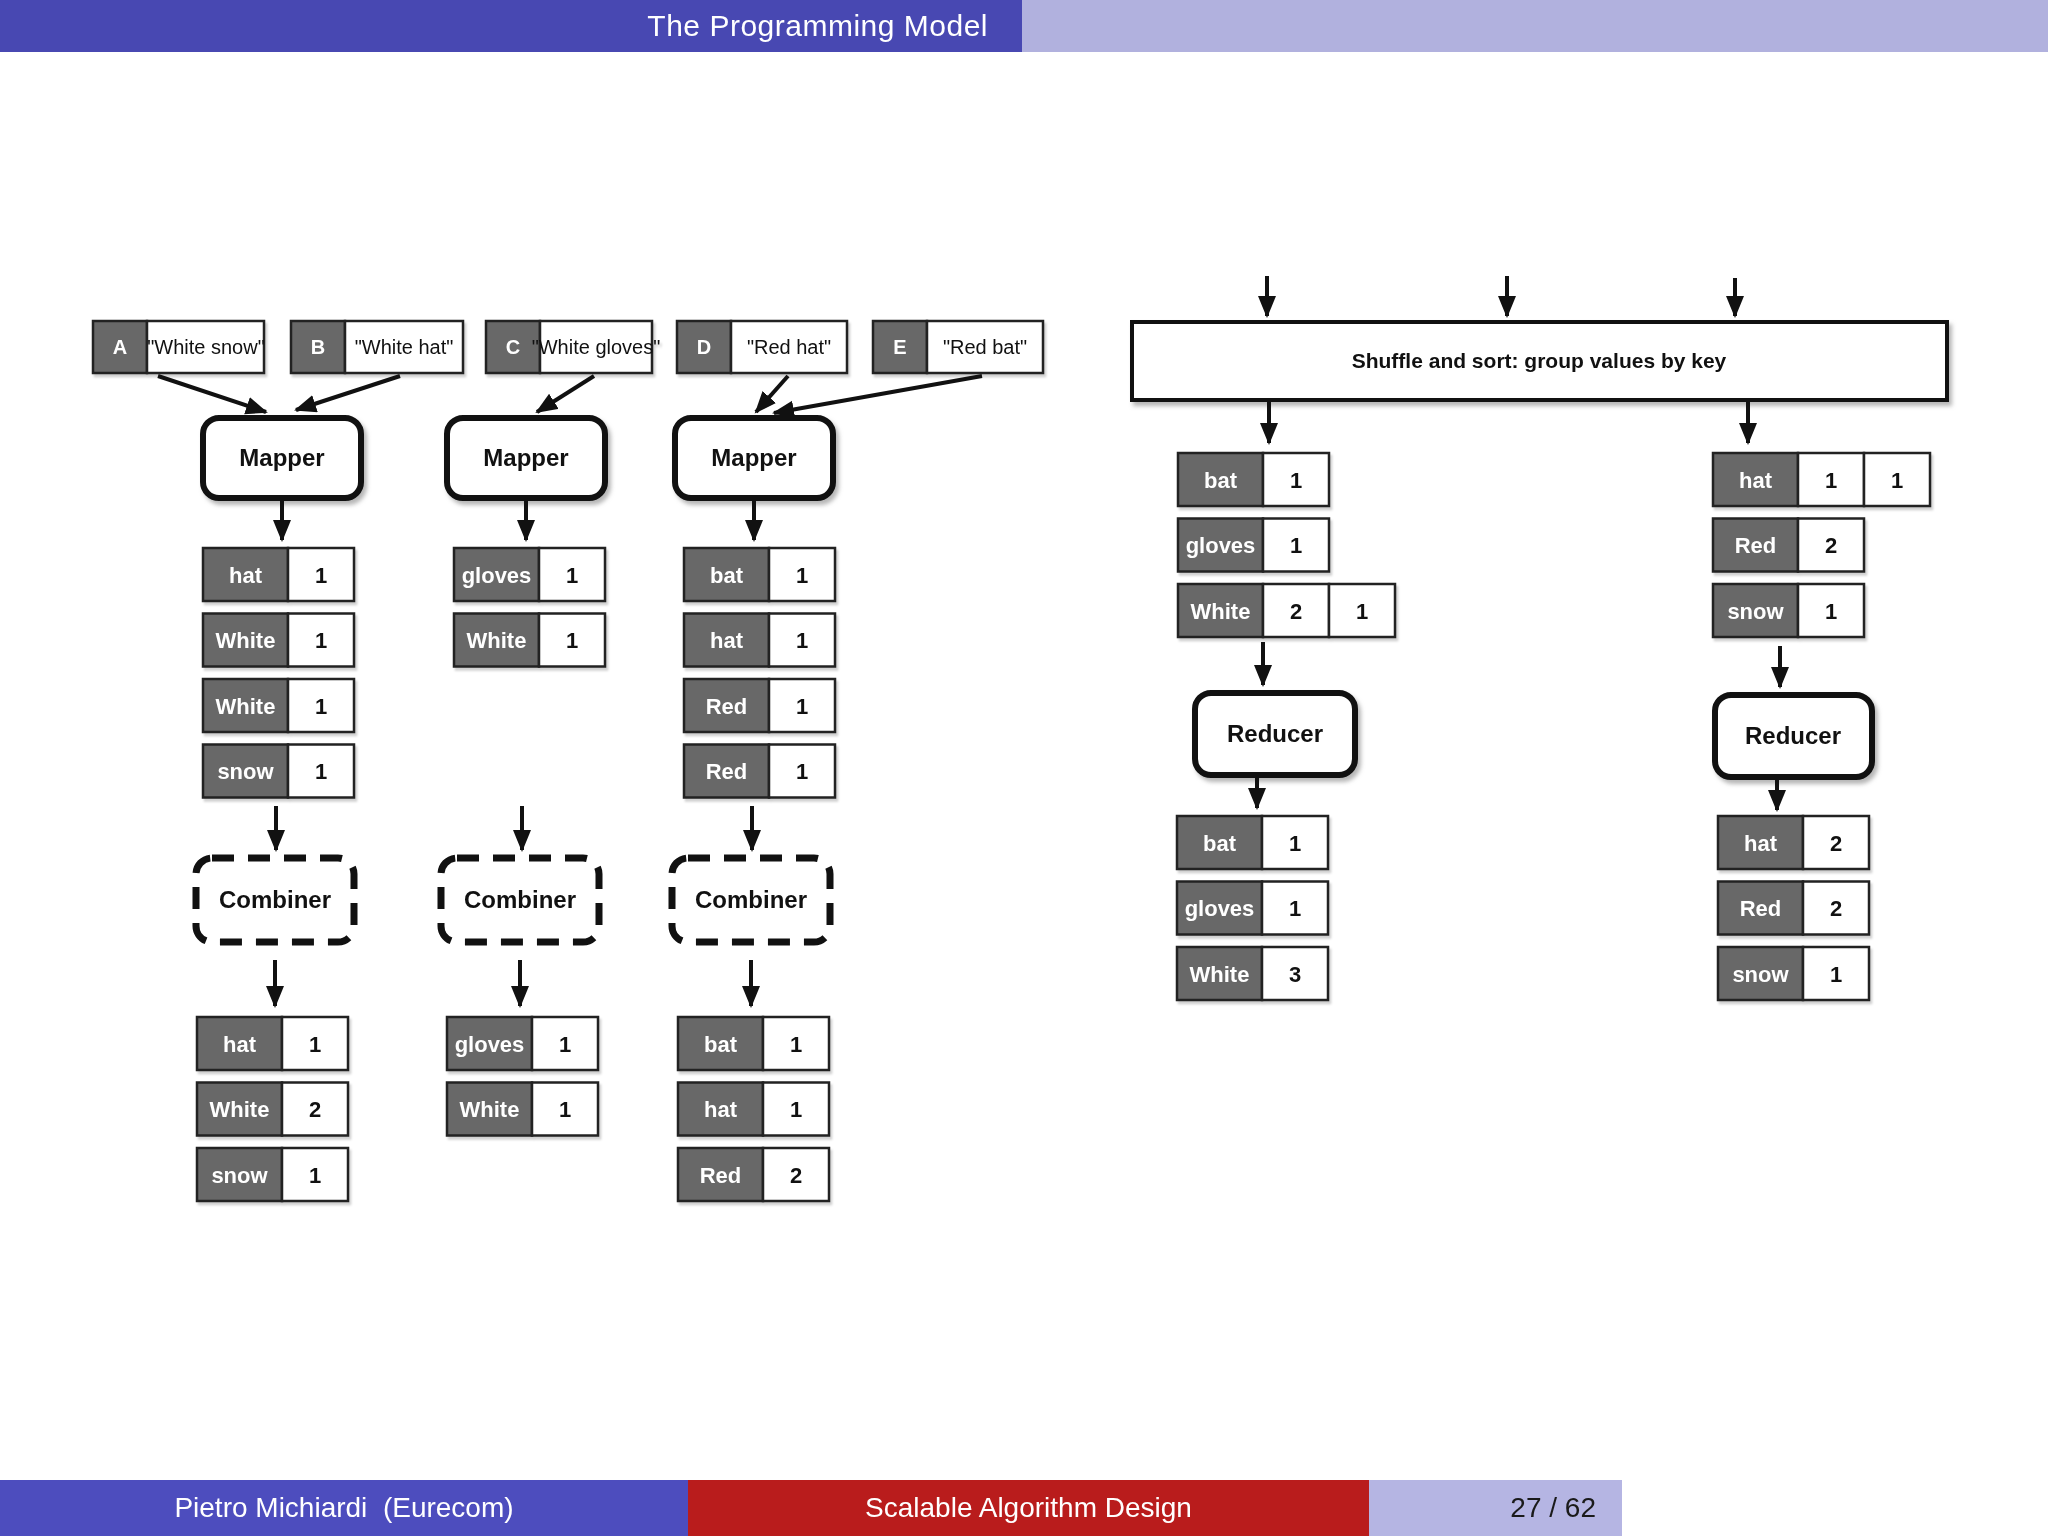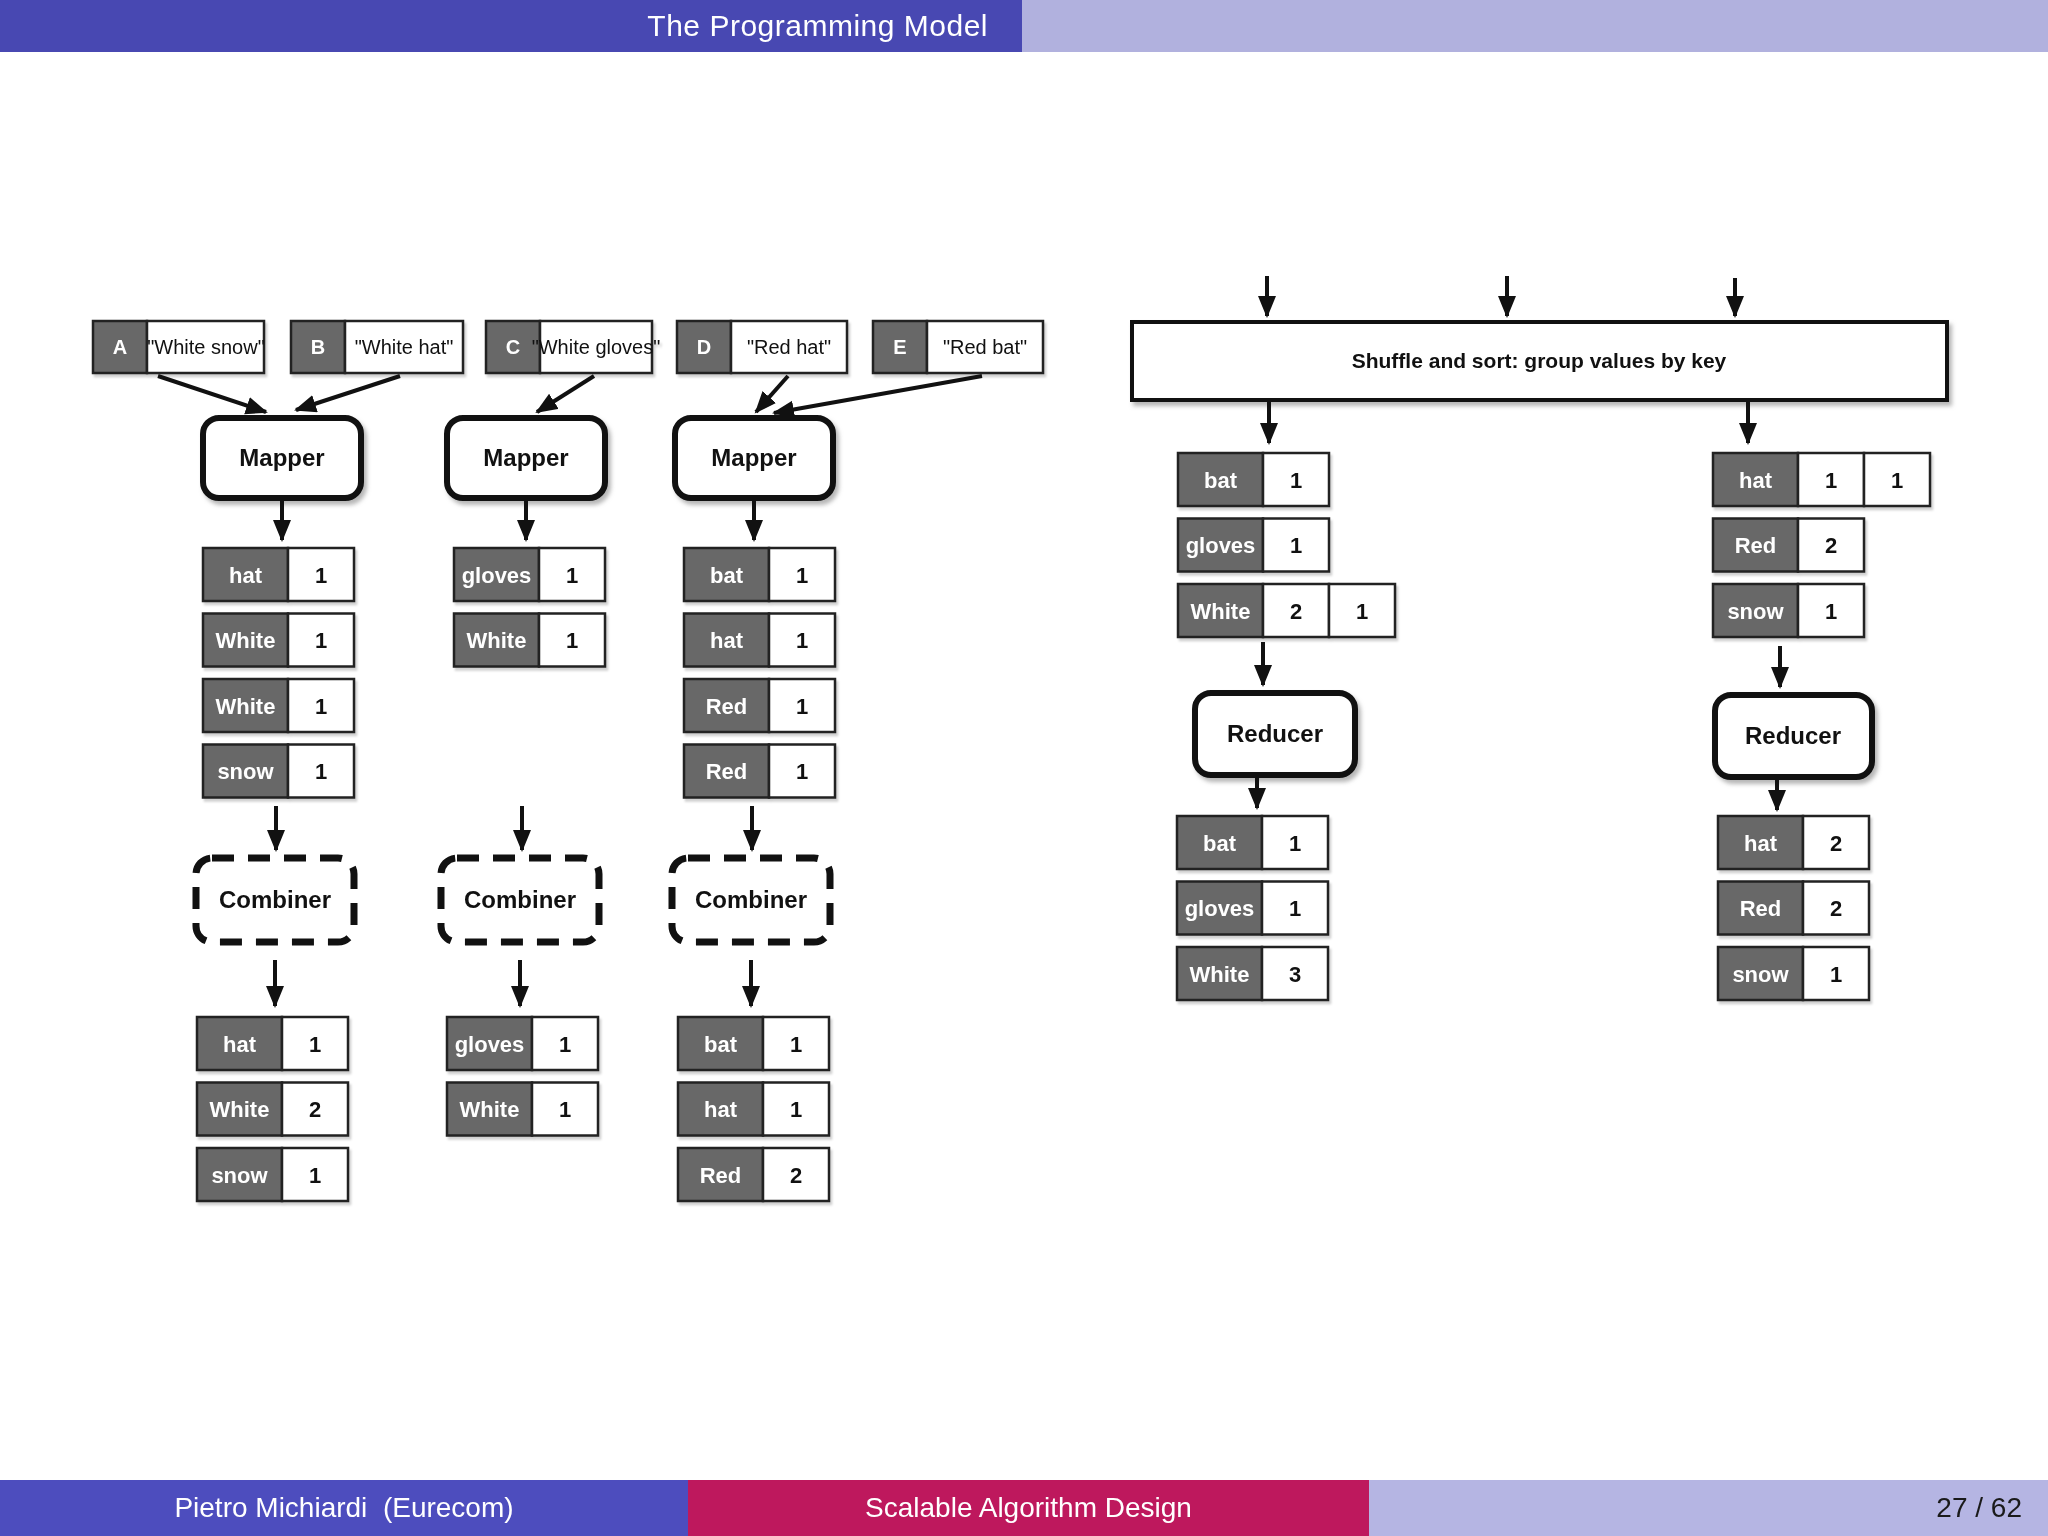--- a/index.html
+++ b/index.html
@@ -9,24 +9,24 @@
   }
   
   .hdr { position:absolute; top:0; left:0; width:2048px; height:52px; display:flex; }
   .hdr-left {
     width:1022px; background:#4848b2; color:#ffffff; font-size:30px;
     display:flex; align-items:center; justify-content:flex-end;
     padding-right:34px; box-sizing:border-box; letter-spacing:0.5px;
   }
   .hdr-right { flex:1; background:#b1b1de; }
   
-  .ftr { position:absolute; bottom:0; left:0; width:2048px; height:56px; display:flex; font-size:28px; }
+  .ftr { position:absolute; bottom:0; left:0; width:1622px; height:56px; display:flex; font-size:28px; }
   .ftr div { display:flex; align-items:center; box-sizing:border-box; }
   .f1 { width:688px; background:#4d4dbe; color:#ffffff; justify-content:center; }
-  .f2 { width:681px; background:#be185d; color:#ffffff; justify-content:center; }
+  .f2 { width:681px; background:#b91c1c; color:#ffffff; justify-content:center; }
   .f3 { flex:1; background:#b5b5e3; color:#1a1a1a; justify-content:flex-end; padding-right:26px; }
   
   svg.diagram { position:absolute; top:0; left:0; }
   .boxline { fill:#ffffff; stroke:#111111; }
   .thick   { stroke-width:6; }
   .dashed  { stroke-dasharray:22 14; stroke-width:7; }
   .kvkey   { fill:#686868; stroke:#222222; stroke-width:2.5; }
   .kvval   { fill:#ffffff; stroke:#222222; stroke-width:2.5; }
   .reckey  { fill:#686868; stroke:#222222; stroke-width:2.5; }
   .recval  { fill:#ffffff; stroke:#222222; stroke-width:2.5; }

